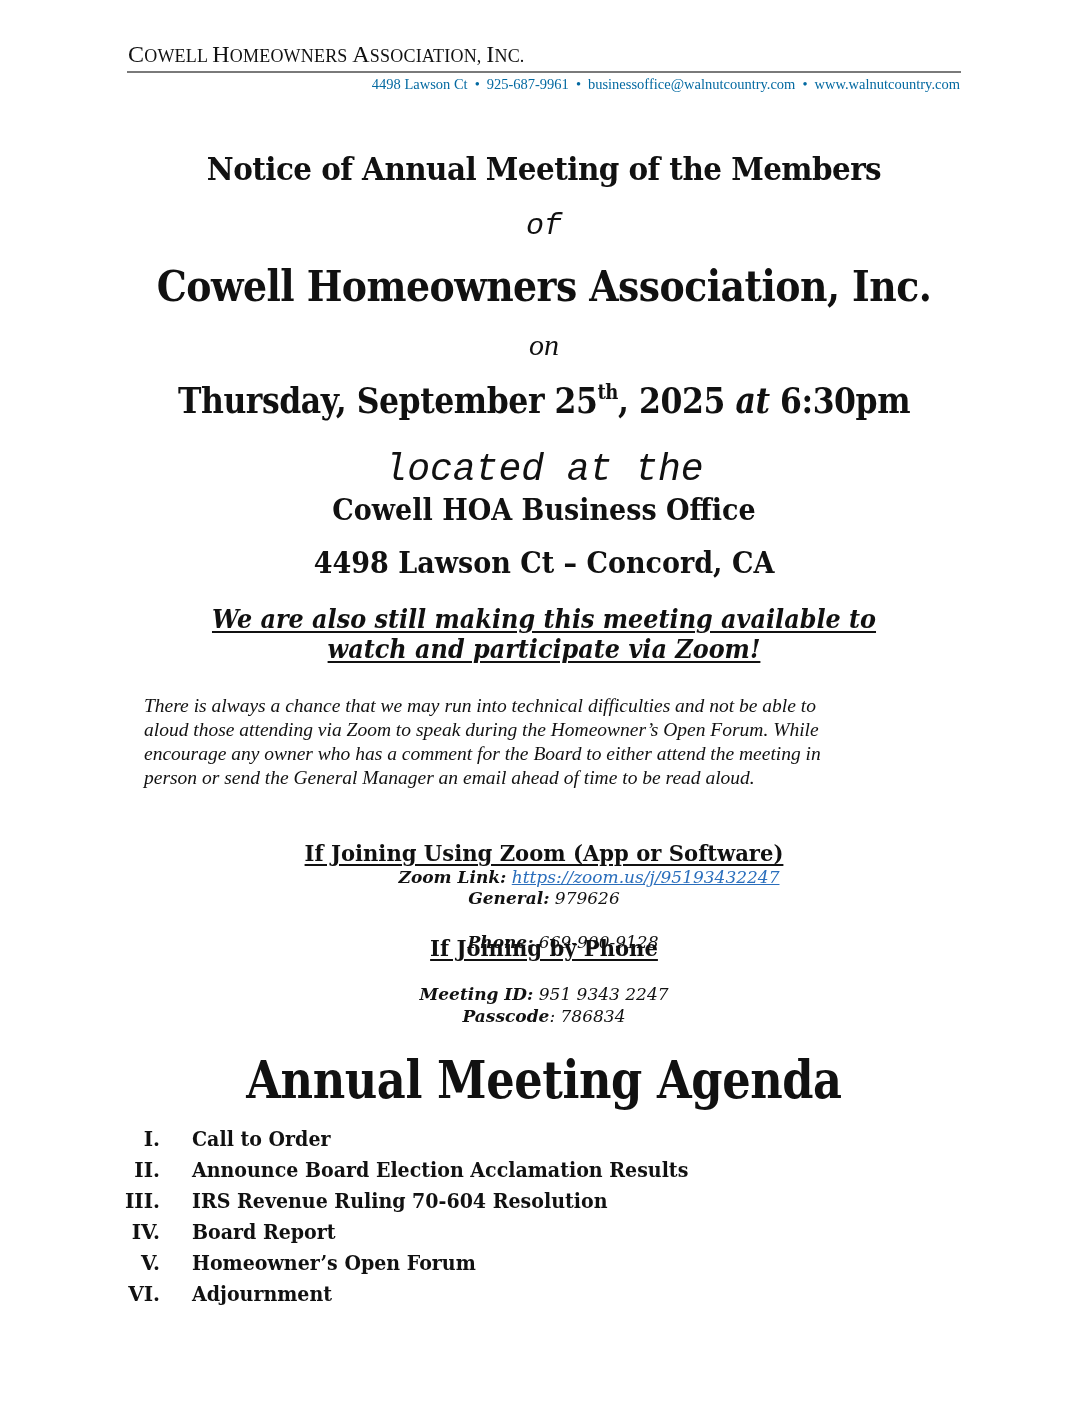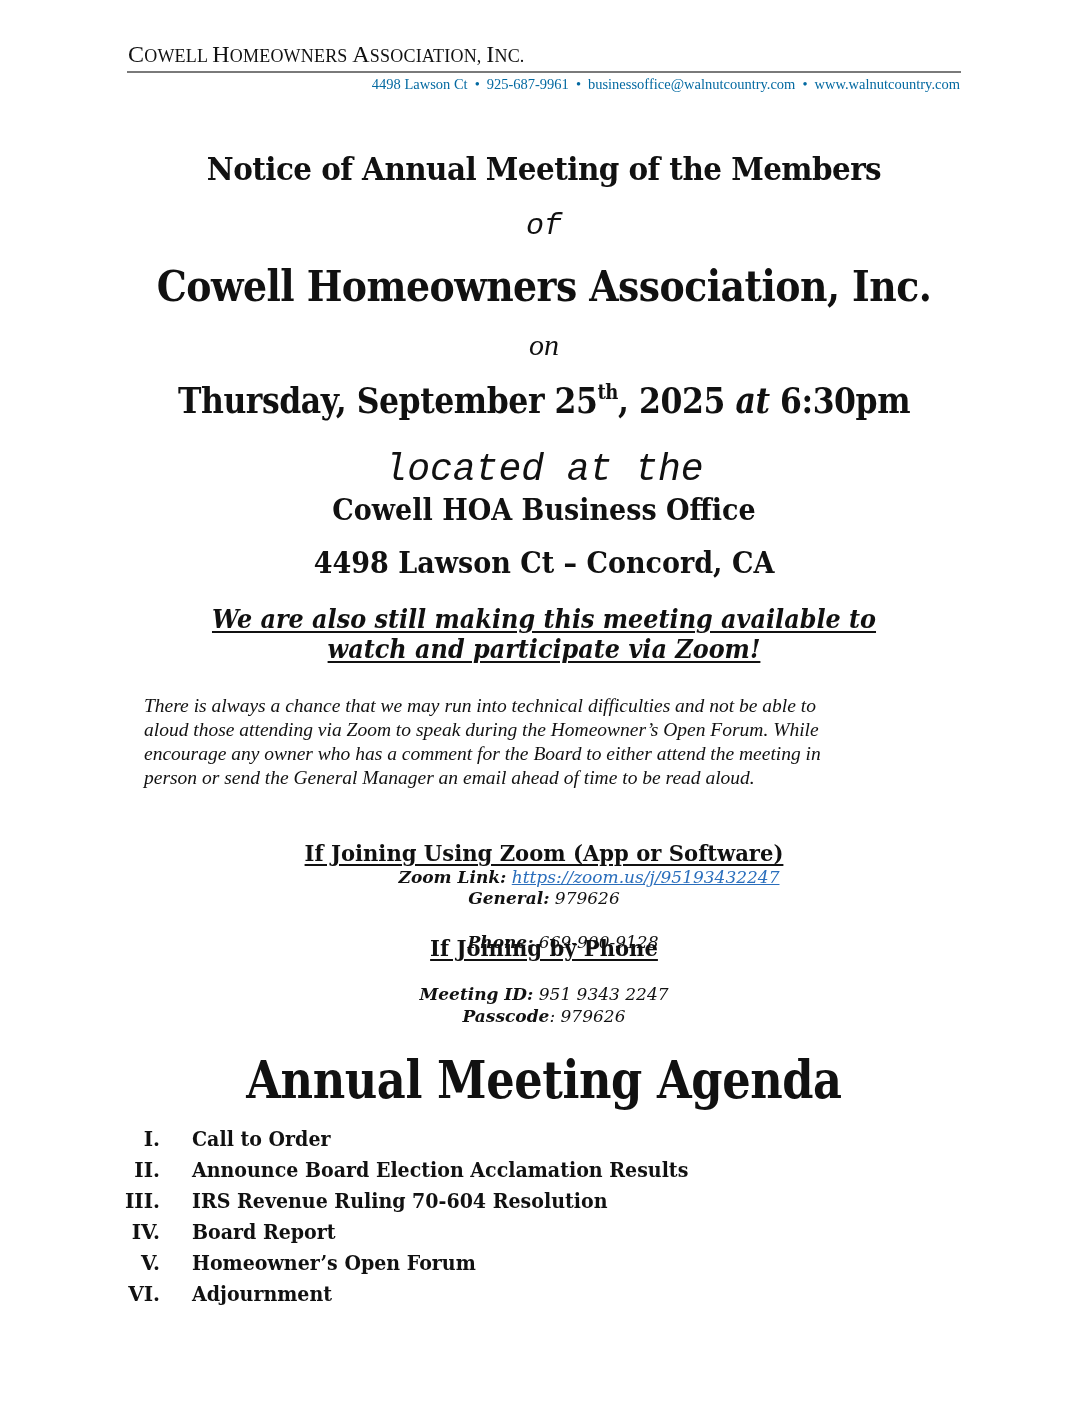--- a/index.html
+++ b/index.html
@@ -96,21 +96,21 @@
 </div>
 <div class="abs center kv" style="top:932px;padding-left:19px;">
   <span class="k">Phone:</span>
   <span class="v">669-900-9128</span>
 </div>
 <div class="abs center kv" style="top:984px;">
   <span class="k">Meeting ID:</span>
   <span class="v">951 9343 2247</span>
 </div>
 <div class="abs center kv" style="top:1006px;">
-  <span class="k">Passcode</span><span class="v">: 979626</span>
+  <span class="k">Passcode</span><span class="v">: 786834</span>
 </div>
 
 <div class="abs center agenda-title">Annual Meeting Agenda</div>
 <div class="abs agenda">
   <div class="row">
       <span class="num">I.</span>
       <span class="lbl">Call to Order</span>
     </div>
   <div class="row">
       <span class="num">II.</span>

